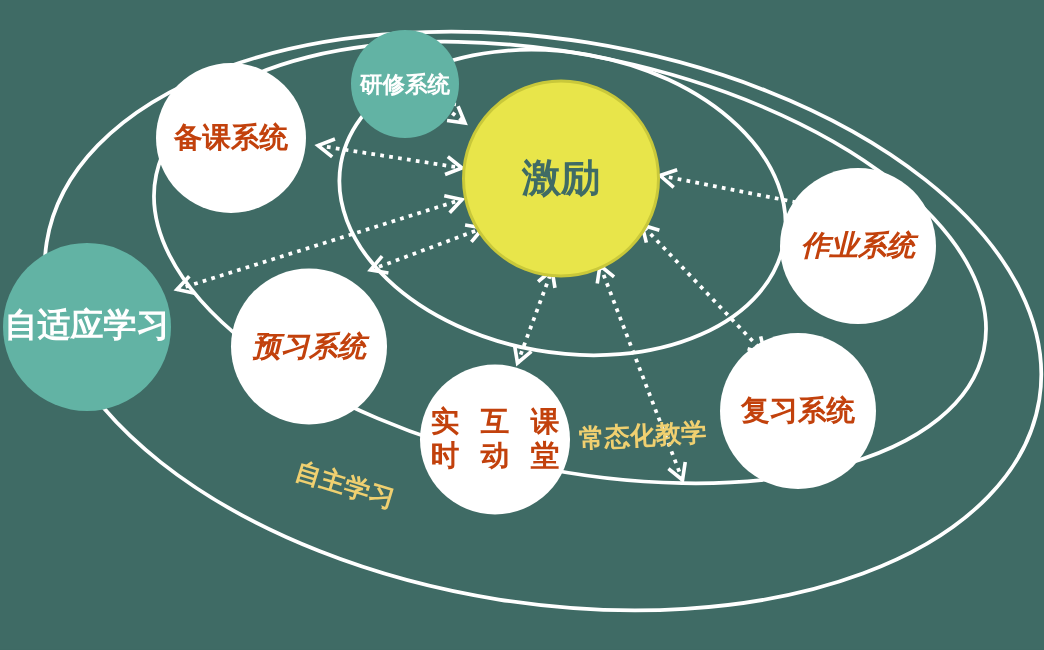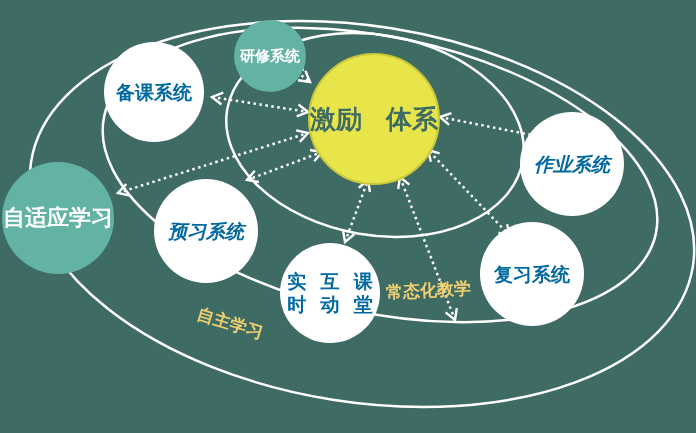--- a/index.html
+++ b/index.html
@@ -1,21 +1,21 @@
 <!DOCTYPE html>
 <html><head>
 <meta charset="utf-8">
 <style>
   html, body { margin: 0; padding: 0; }
   body { width: 696px; height: 433px; overflow: hidden; background: #3f6b65; font-family: "DejaVu Sans", sans-serif; }
   .stage { position: relative; width: 696px; height: 433px; background: #3f6b65; }
   svg.lines { position: absolute; left: 0; top: 0; }
   .node { position: absolute; border-radius: 50%; display: flex; flex-direction: row; align-items: center; justify-content: center; font-weight: bold; text-align: center; line-height: 1.2; }
   .node span { display: block; }
-  .white { background: #ffffff; color: #0369a1; font-size: 19px; }
+  .white { background: #ffffff; color: #c2410c; font-size: 19px; }
   .teal { background: #62b3a4; color: #ffffff; font-size: 19px; }
   .core { background: #e8e54a; color: #3f6b65; font-size: 26px; border: 2px solid #c9c83a; line-height: 1.25; gap: 24px; }
   .label { position: absolute; color: #f0d070; font-weight: bold; font-size: 17px; white-space: nowrap; }
 </style>
 </head>
 <body>
 
 <div class="stage">
   <svg class="lines" width="696" height="433" viewBox="0 0 696 433">
     <defs>
@@ -37,21 +37,20 @@
       <line x1="247" y1="180" x2="322" y2="152" marker-start="url(#ah)" marker-end="url(#ah)"></line>
       <line x1="345" y1="242" x2="368" y2="180" marker-start="url(#ah)" marker-end="url(#ah)"></line>
       <line x1="455" y1="320" x2="400" y2="177" marker-start="url(#ah)" marker-end="url(#ah)"></line>
       <line x1="510" y1="236" x2="428" y2="150" marker-start="url(#ah)" marker-end="url(#ah)"></line>
       <line x1="440" y1="117" x2="552" y2="139" marker-start="url(#ah)" marker-end="url(#ah)"></line>
     </g>
   </svg>
 
   <div class="node core" style="left:308px; top:53px; width:128px; height:128px;">
     <span>激励</span>
-    <span>体系</span>
   </div>
 
   <div class="node teal" style="left:234px; top:20px; width:72px; height:72px; font-size:15px;">
     <span>研修</span>
     <span>系统</span>
   </div>
 
   <div class="node white" style="left:104px; top:42px; width:100px; height:100px;">
     <span>备课</span>
     <span>系统</span>

